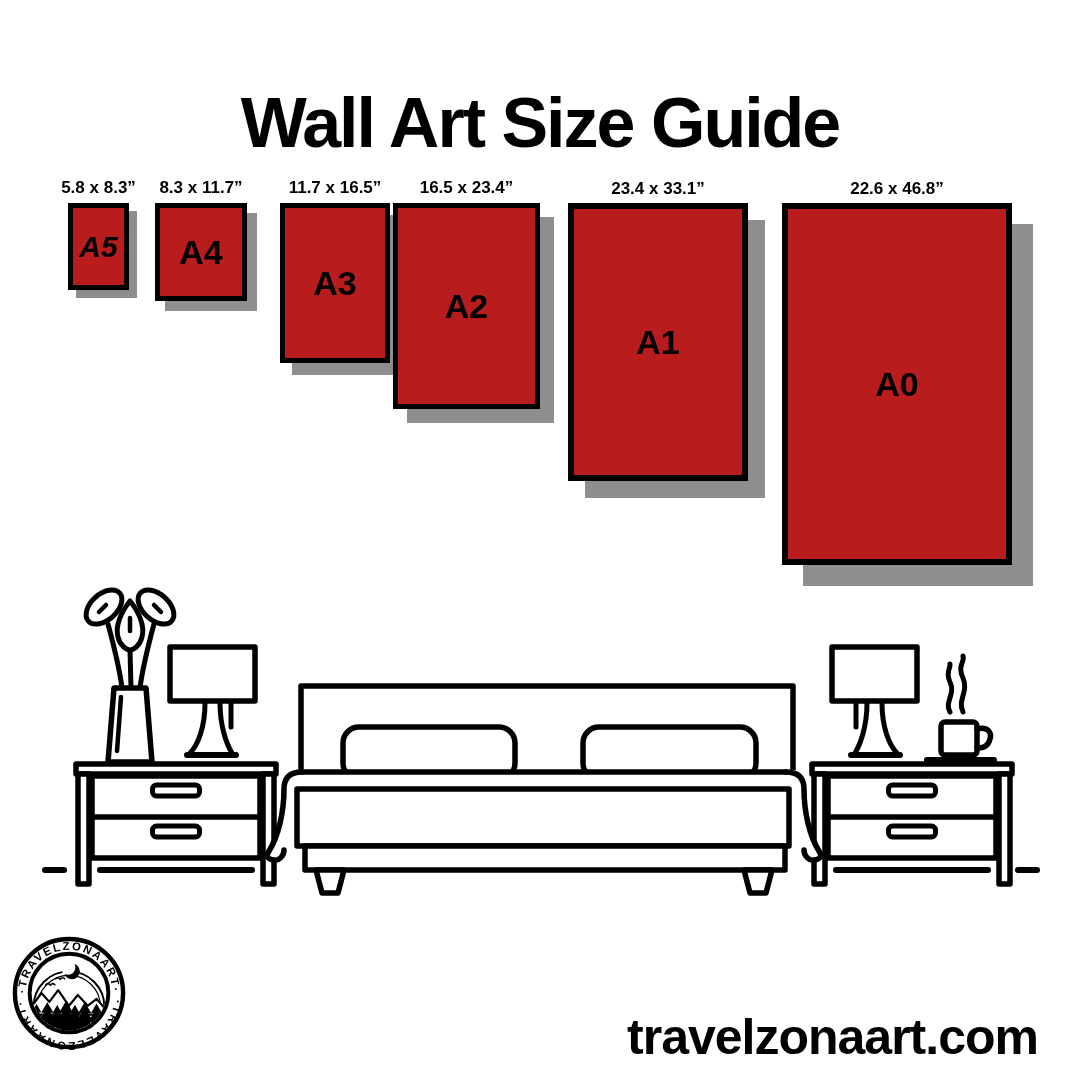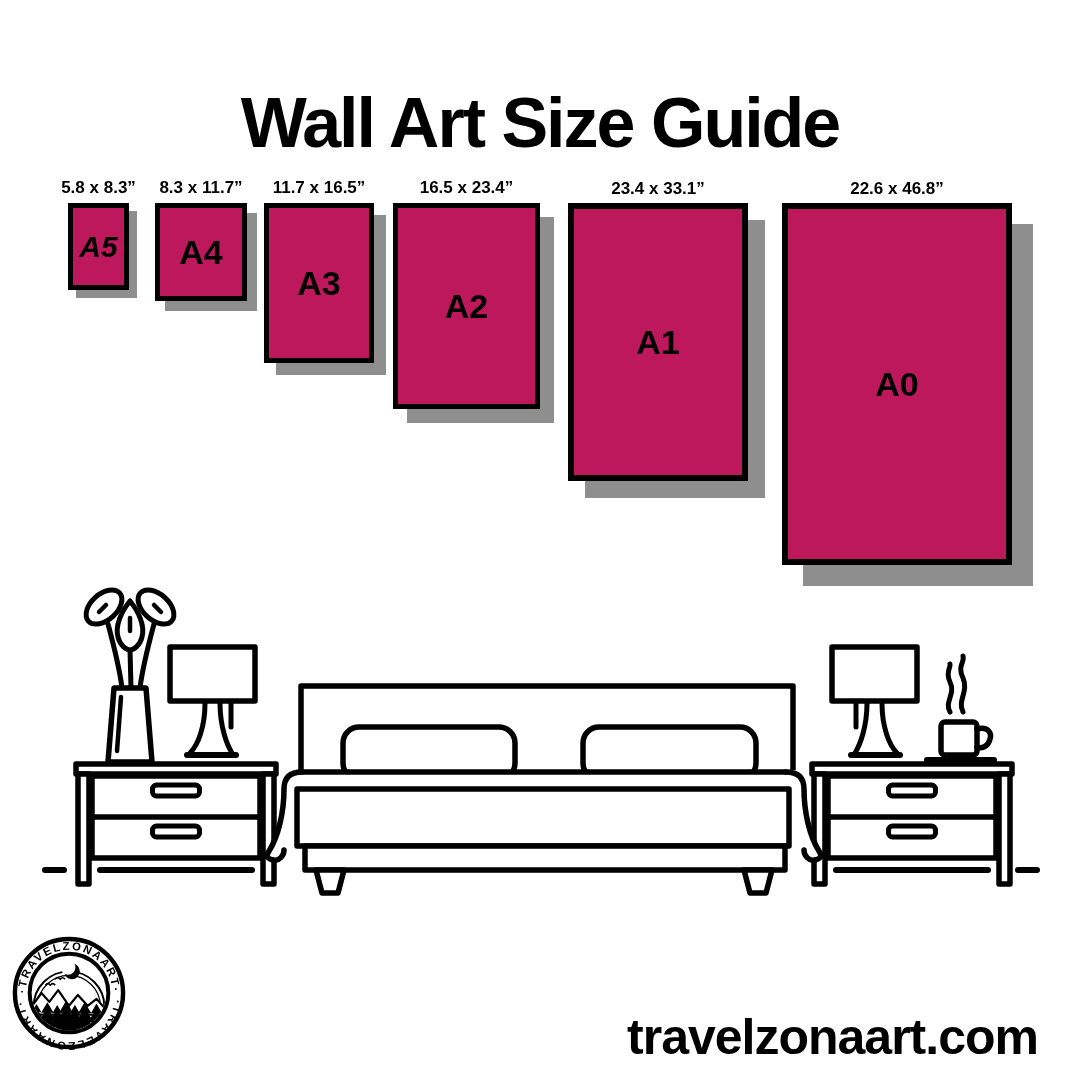--- a/index.html
+++ b/index.html
@@ -8,34 +8,34 @@
     font-family:"Liberation Sans",sans-serif;color:#000;
   }
   
   .title{
     position:absolute;left:0;top:40px;width:1080px;text-align:center;
     font-size:70px;font-weight:700;letter-spacing:-2px;line-height:1.05;
   }
   
   .size-item{position:absolute;}
   .paper{
-    background:#be185d;border:5px solid #000;box-sizing:border-box;position:relative;
+    background:#b91c1c;border:5px solid #000;box-sizing:border-box;position:relative;
     display:flex;align-items:center;justify-content:center;
   }
   .size-dim{
     position:absolute;left:50%;transform:translateX(-50%);top:-30px;
     font-size:17px;font-weight:700;white-space:nowrap;letter-spacing:0px;
   }
   .size-name{font-size:34px;font-weight:700;}
   #size-a5{left:68px;top:203px;}
   #size-a5 .paper{width:61px;height:87px;box-shadow:8px 8px 0 #8e8e8e;}
   #size-a5 .size-name{font-size:30px;font-style:italic;}
   #size-a4{left:155px;top:203px;}
   #size-a4 .paper{width:92px;height:98px;box-shadow:10px 10px 0 #8e8e8e;}
-  #size-a3{left:264px;top:203px;border-radius:22px;}
+  #size-a3{left:280px;top:203px;border-radius:22px;}
   #size-a3 .paper{width:110px;height:160px;box-shadow:12px 12px 0 #8e8e8e;}
   #size-a2{left:393px;top:203px;}
   #size-a2 .paper{width:147px;height:206px;box-shadow:14px 14px 0 #8e8e8e;}
   #size-a1{left:568px;top:203px;}
   #size-a1 .paper{width:180px;height:278px;border-width:6px;box-shadow:17px 17px 0 #8e8e8e;}
   #size-a0{left:782px;top:203px;}
   #size-a0 .paper{width:230px;height:362px;border-width:6px;box-shadow:21px 21px 0 #8e8e8e;}
   
   #bedroom{position:absolute;left:0;top:560px;}
   

